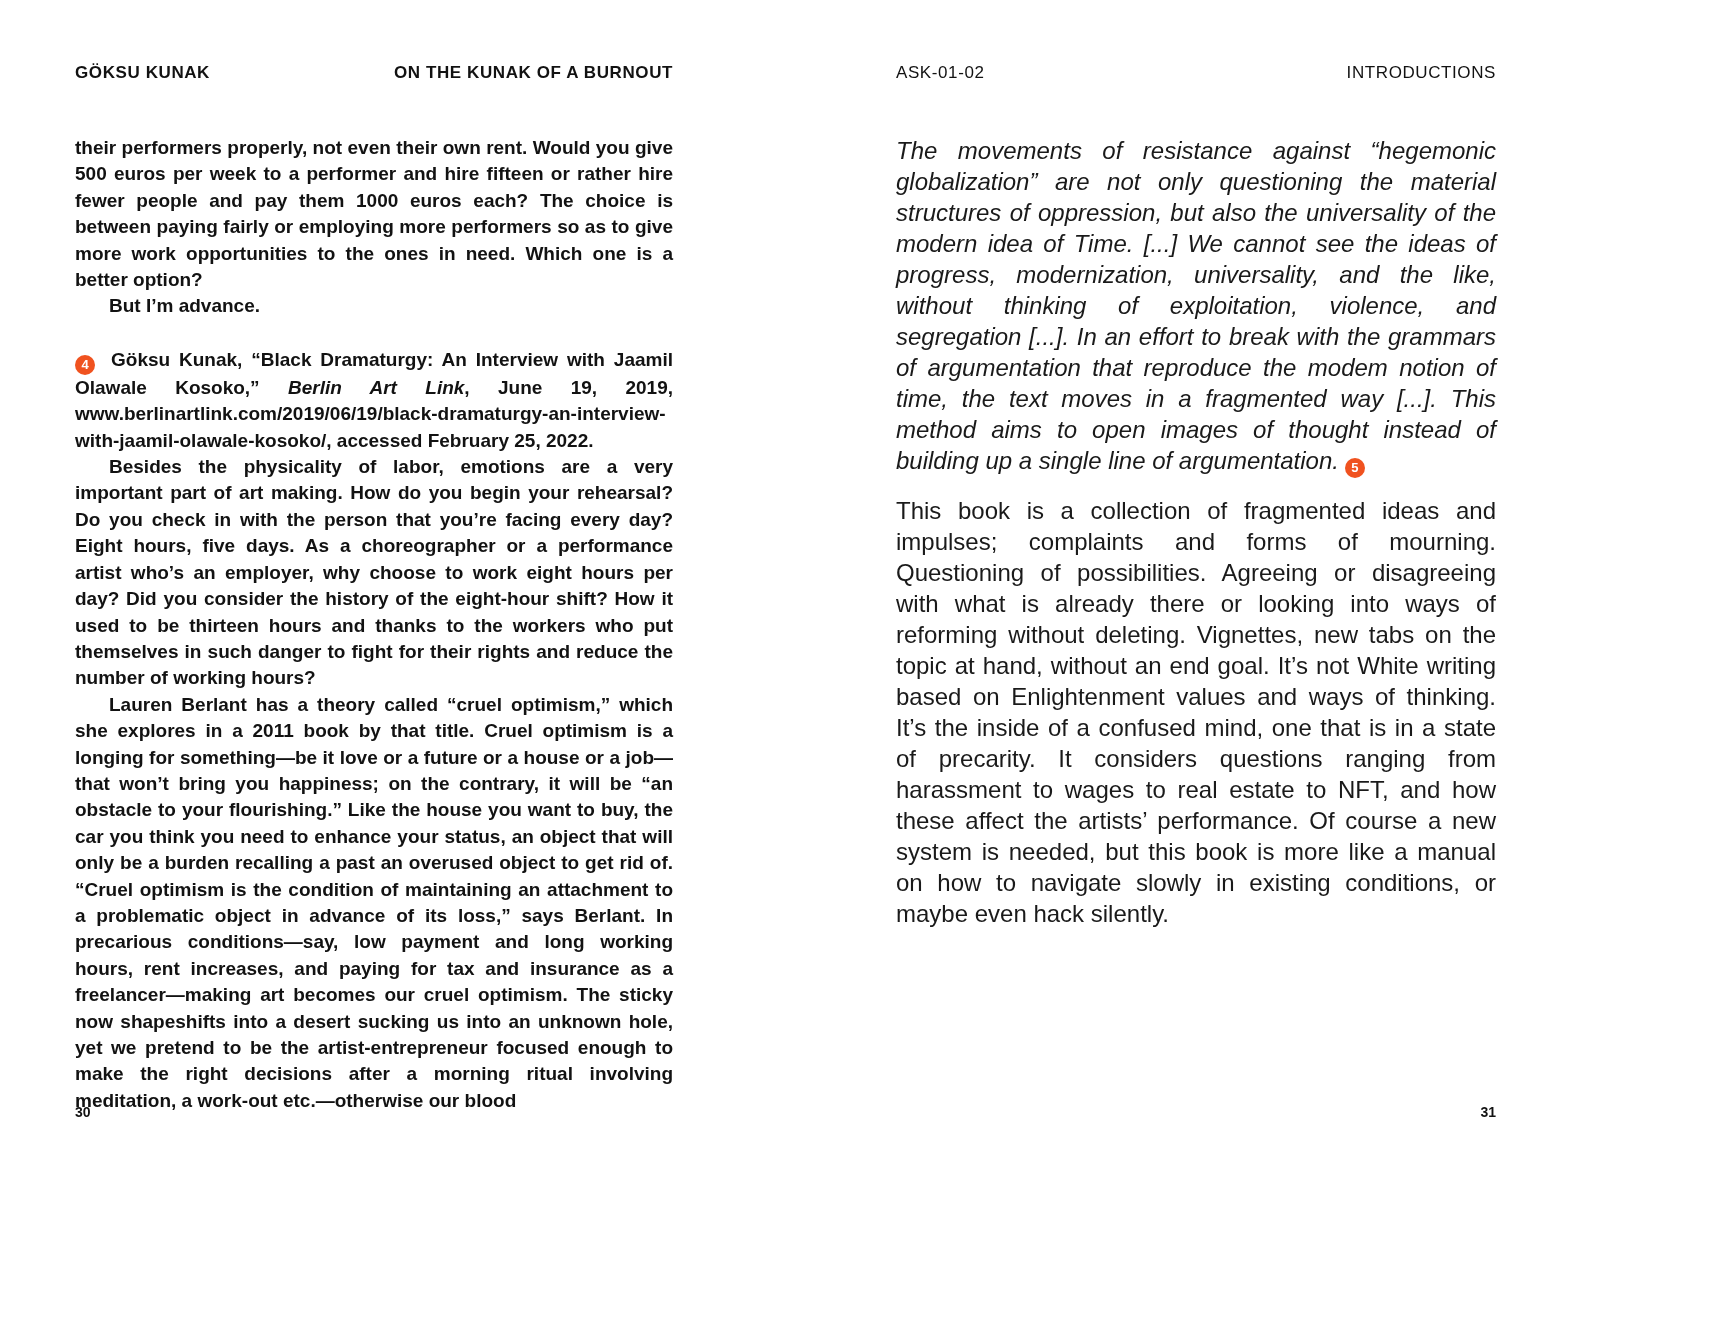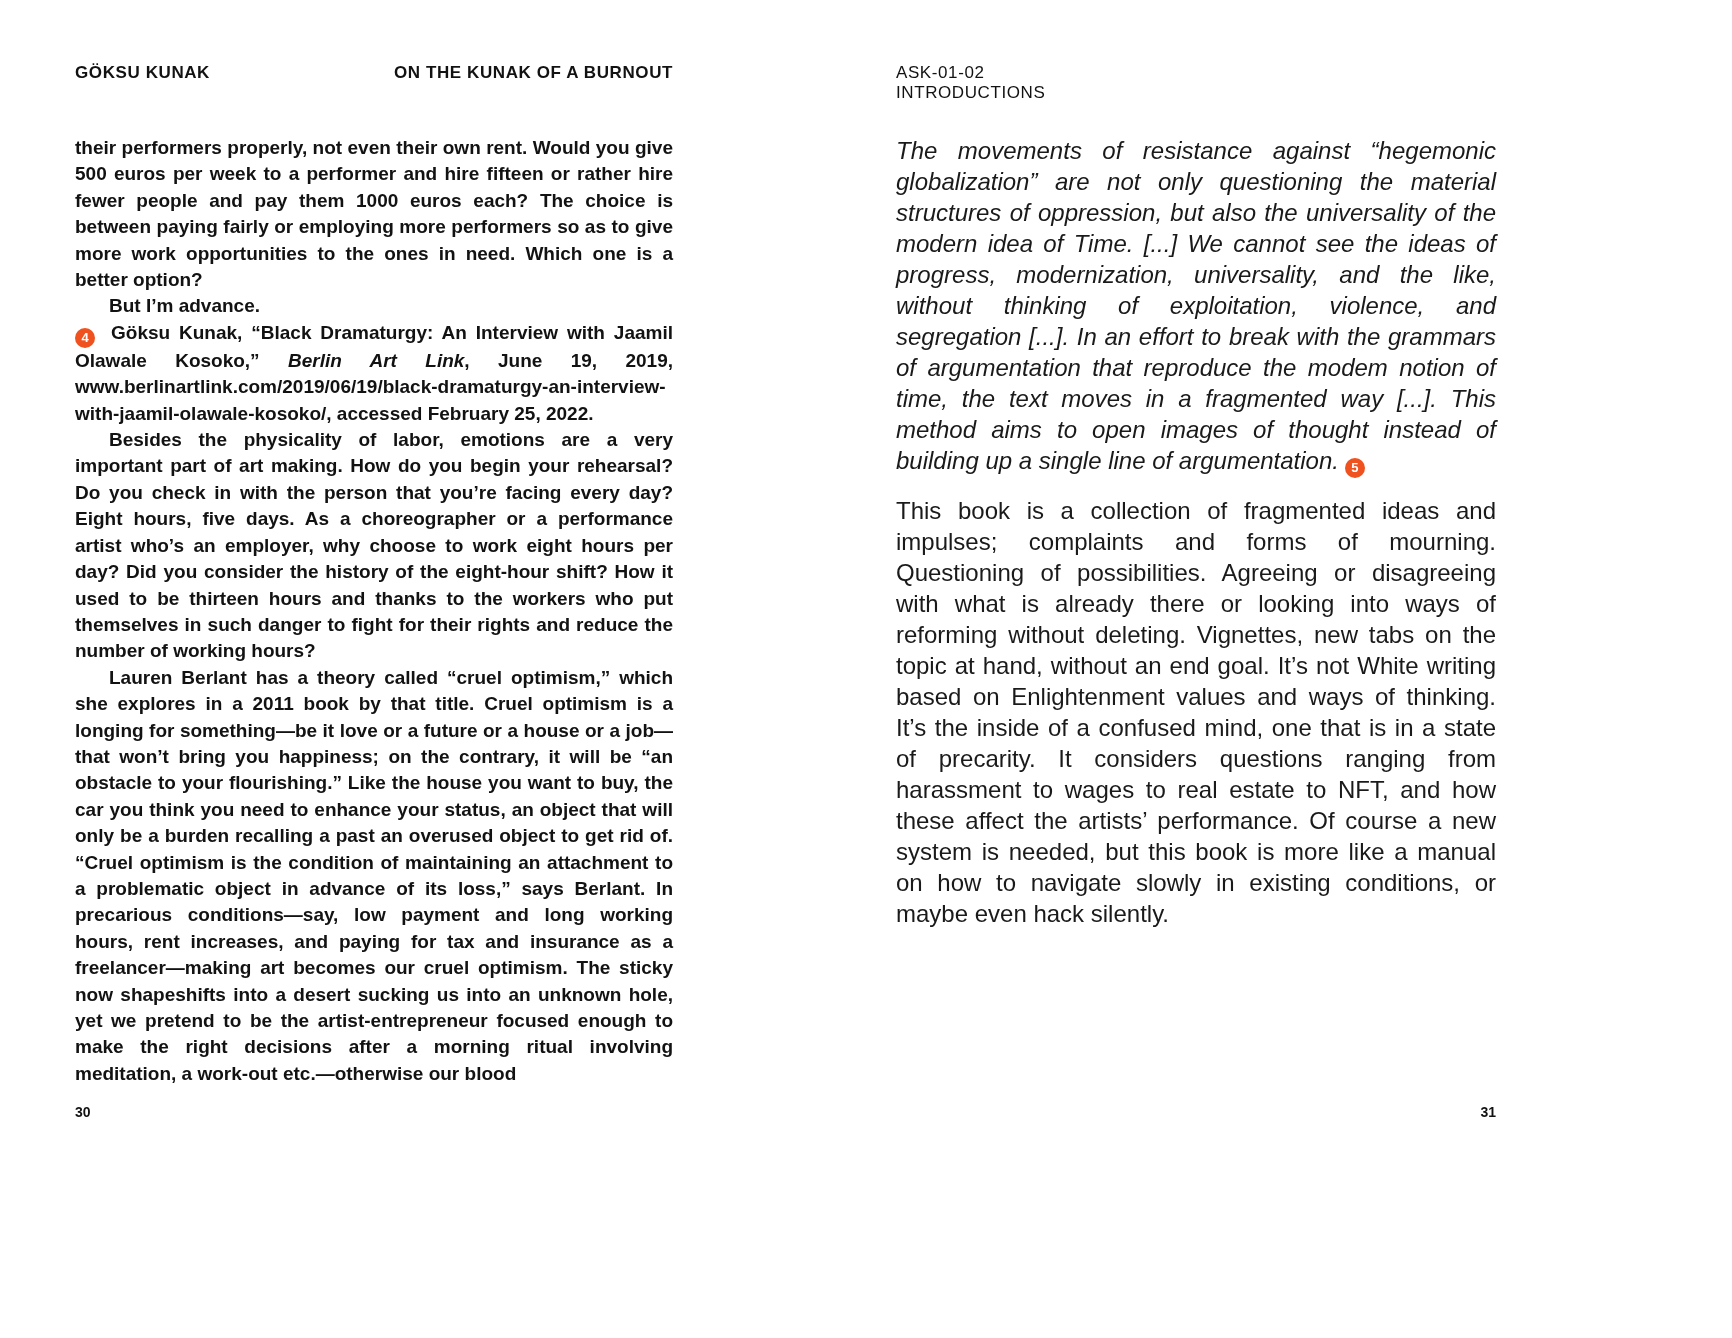--- a/index.html
+++ b/index.html
@@ -28,21 +28,21 @@
     top: 63px;
     left: 0;
     right: 0;
     display: flex;
     justify-content: space-between;
     font-size: 17px;
     letter-spacing: 0.035em;
     white-space: nowrap;
   }
   .page-left .running-head  { font-weight: 700; }
-  .page-right .running-head { font-weight: 400; flex-direction: column; }
+  .page-right .running-head { font-weight: 400; }
 
   .page-body {
     position: absolute;
     left: 0;
     right: 0;
     top: 135px;
   }
   .page-left .page-body {
     font-size: 19px;
     line-height: 26.4px;
@@ -58,21 +58,21 @@
     text-align: justify;
     hyphens: auto;
     -webkit-hyphens: auto;
     color: #1a1a1a;
   }
   p.para {
     margin: 0;
     overflow-wrap: break-word;
   }
   p.para.indent { text-indent: 34px; }
-  p.para.gap    { }
+  p.para.gap    { margin-top: 27px; }
   .page-right p.para.gap { margin-top: 17px; }
   p.para.quote  { font-style: italic; }
   span.italic   { font-style: italic; }
 
   .marker {
     display: inline-block;
     width: 20px;
     height: 20px;
     border-radius: 50%;
     color: #ffffff;

